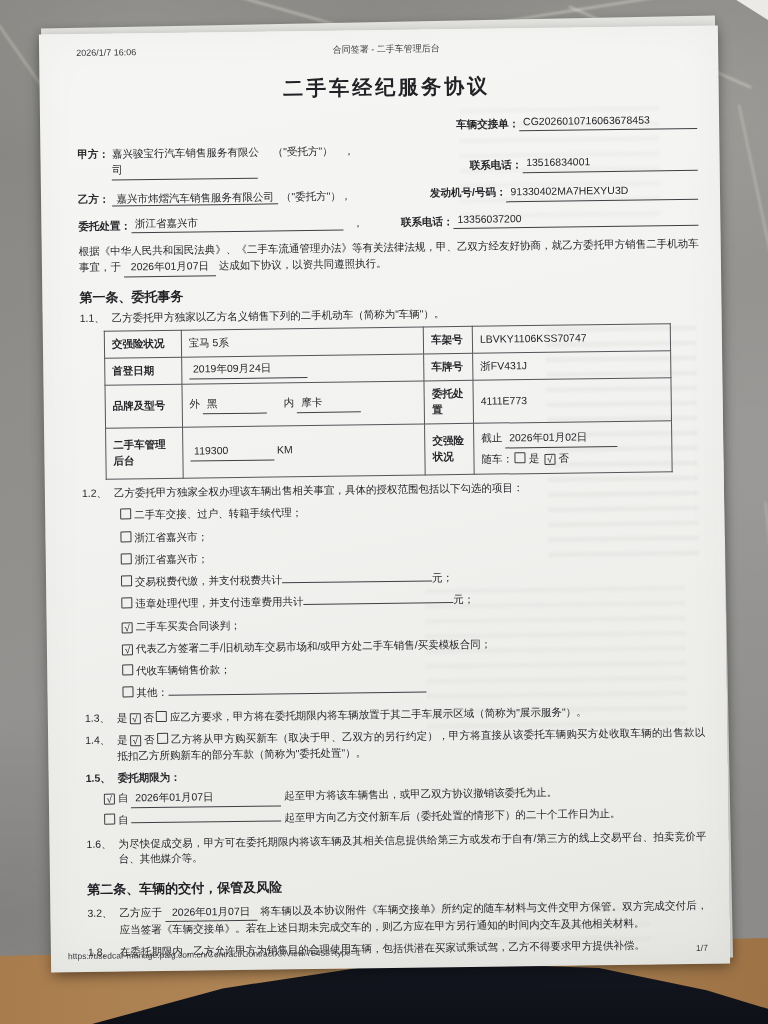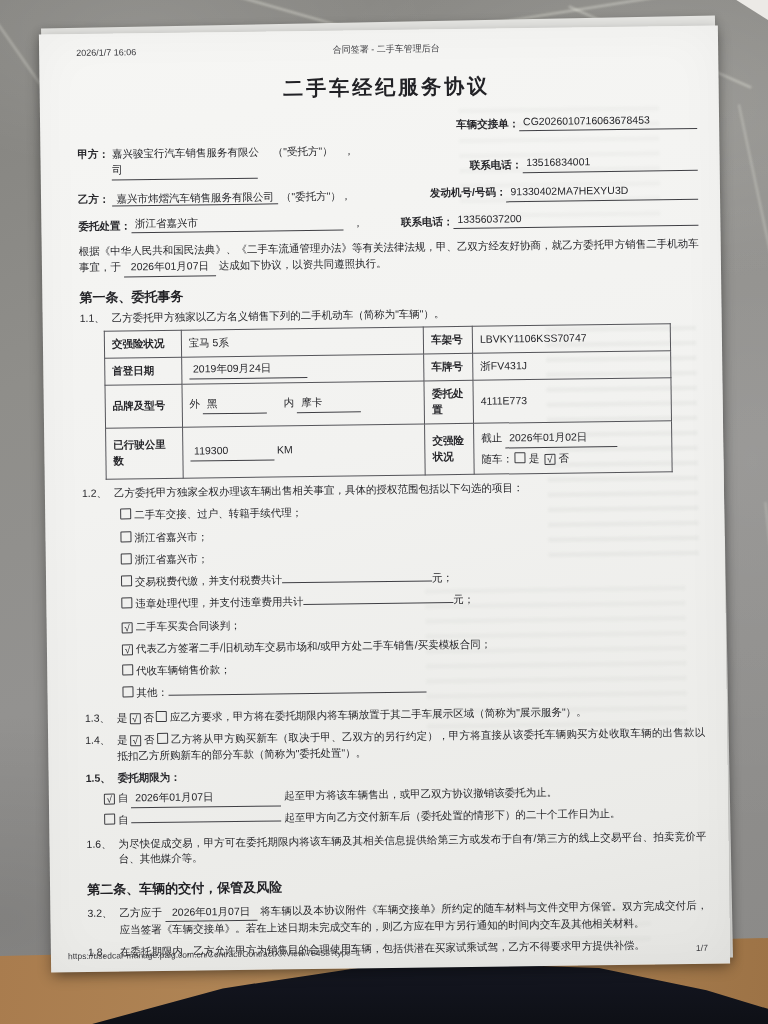--- a/index.html
+++ b/index.html
@@ -222,21 +222,21 @@
         <tr class="r3">
           <td class="lab">品牌及型号</td>
           <td class="val1">
             <span>外</span> <span class="w70">黑</span>
             <span style="margin-left:14px;">内</span> <span class="w70">摩卡</span>
           </td>
           <td class="lab2">委托处置</td>
           <td class="val2">4111E773</td>
         </tr>
         <tr class="r4">
-          <td class="lab">已行驶公里数</td>
+          <td class="lab">二手车管理后台</td>
           <td class="val1"><span class="w90">119300</span> <span>KM</span></td>
           <td class="lab2">交强险状况</td>
           <td class="val2">
             <div><span>截止</span> <span class="ulb" style="min-width:112px;">2026年01月02日</span></div>
             <div style="margin-top:3px;"><span>随车：</span><span class="box"></span><span>是</span> <span class="box">√</span><span>否</span></div>
           </td>
         </tr>
       </tbody>
         </table>
 

